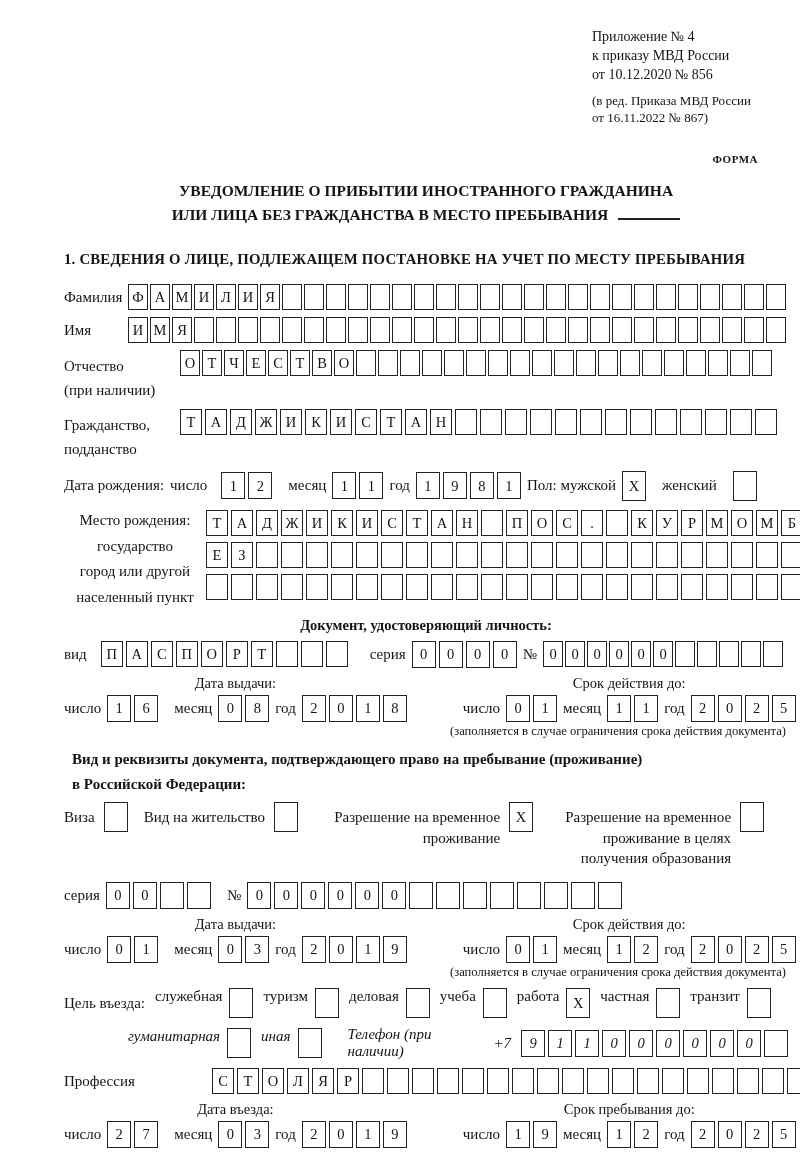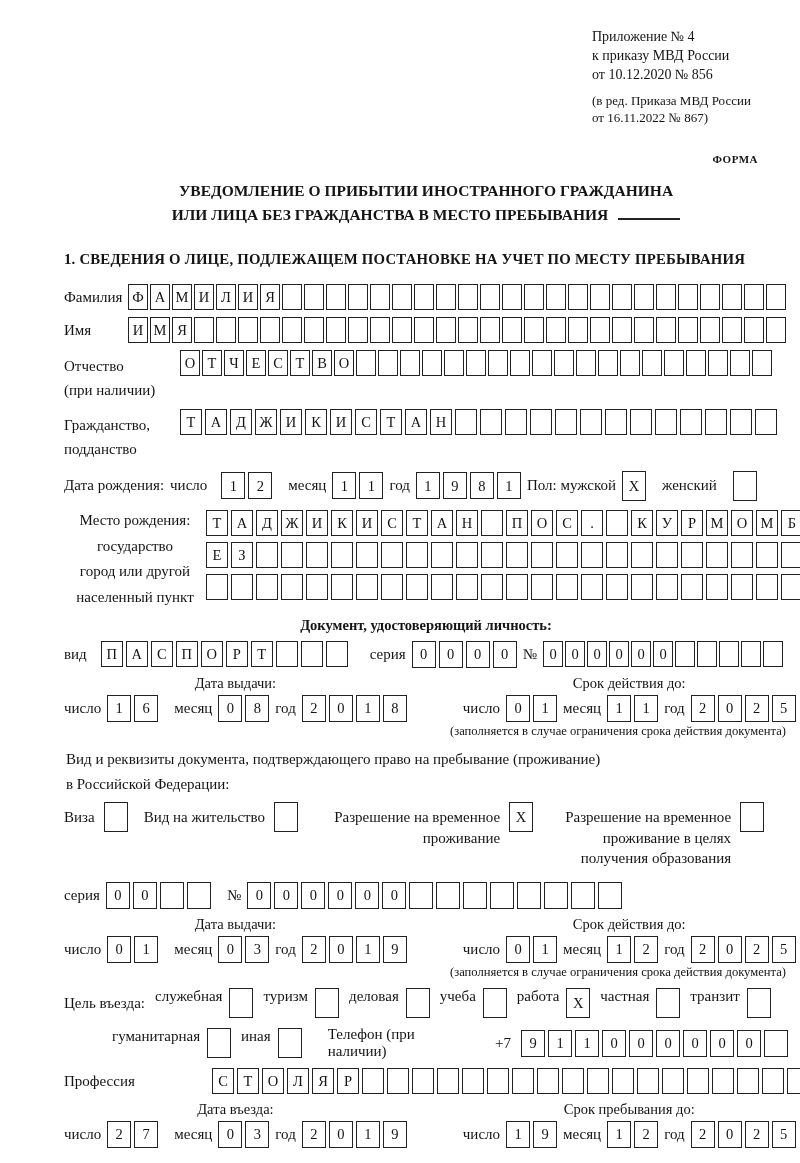--- a/index.html
+++ b/index.html
@@ -41,31 +41,31 @@
 
   
   .dates{display:flex;align-items:flex-start;margin-top:4px;}
   .dgroup{display:flex;flex-direction:column;}
   .dg-left{width:352px;}
   .dg-right{margin-left:56px;}
   .dhead{text-align:center;font-size:14.5px;margin-bottom:3px;}
   .dfields{display:flex;align-items:center;gap:6px;}
   .dnote{text-align:right;font-size:12.6px;margin-top:2px;margin-bottom:8px;padding-right:2px;}
 
-  .para{line-height:1.65;margin:4px 0 6px 2px;}
+  .para{line-height:1.65;margin:4px 0 6px 8px;font-weight:bold;}
 
   .optrow{display:flex;align-items:flex-start;gap:16px;margin:4px 0 14px 0;}
   .opt{display:flex;align-items:flex-start;gap:9px;}
   .optlbl{padding-top:5px;line-height:1.35;}
   .optlbl-c{text-align:right;}
   .optw3{width:186px;} .optw4{width:182px;}
 
   .kv{display:flex;align-items:flex-start;gap:7px;}
   .purposes{display:flex;align-items:center;gap:10px;flex-wrap:nowrap;margin-bottom:8px;}
-  .purposes2{margin-left:48px;display:flex;align-items:center;gap:10px;margin-bottom:8px;}
+  .purposes2{margin-left:64px;display:flex;align-items:center;gap:10px;margin-bottom:8px;font-style:italic;}
 </style>
 </head>
 <body>
 
 <div class="page">
 
   <div class="appendix">
     <div>Приложение № 4</div>
     <div>к приказу МВД России</div>
     <div>от 10.12.2020 № 856</div>

